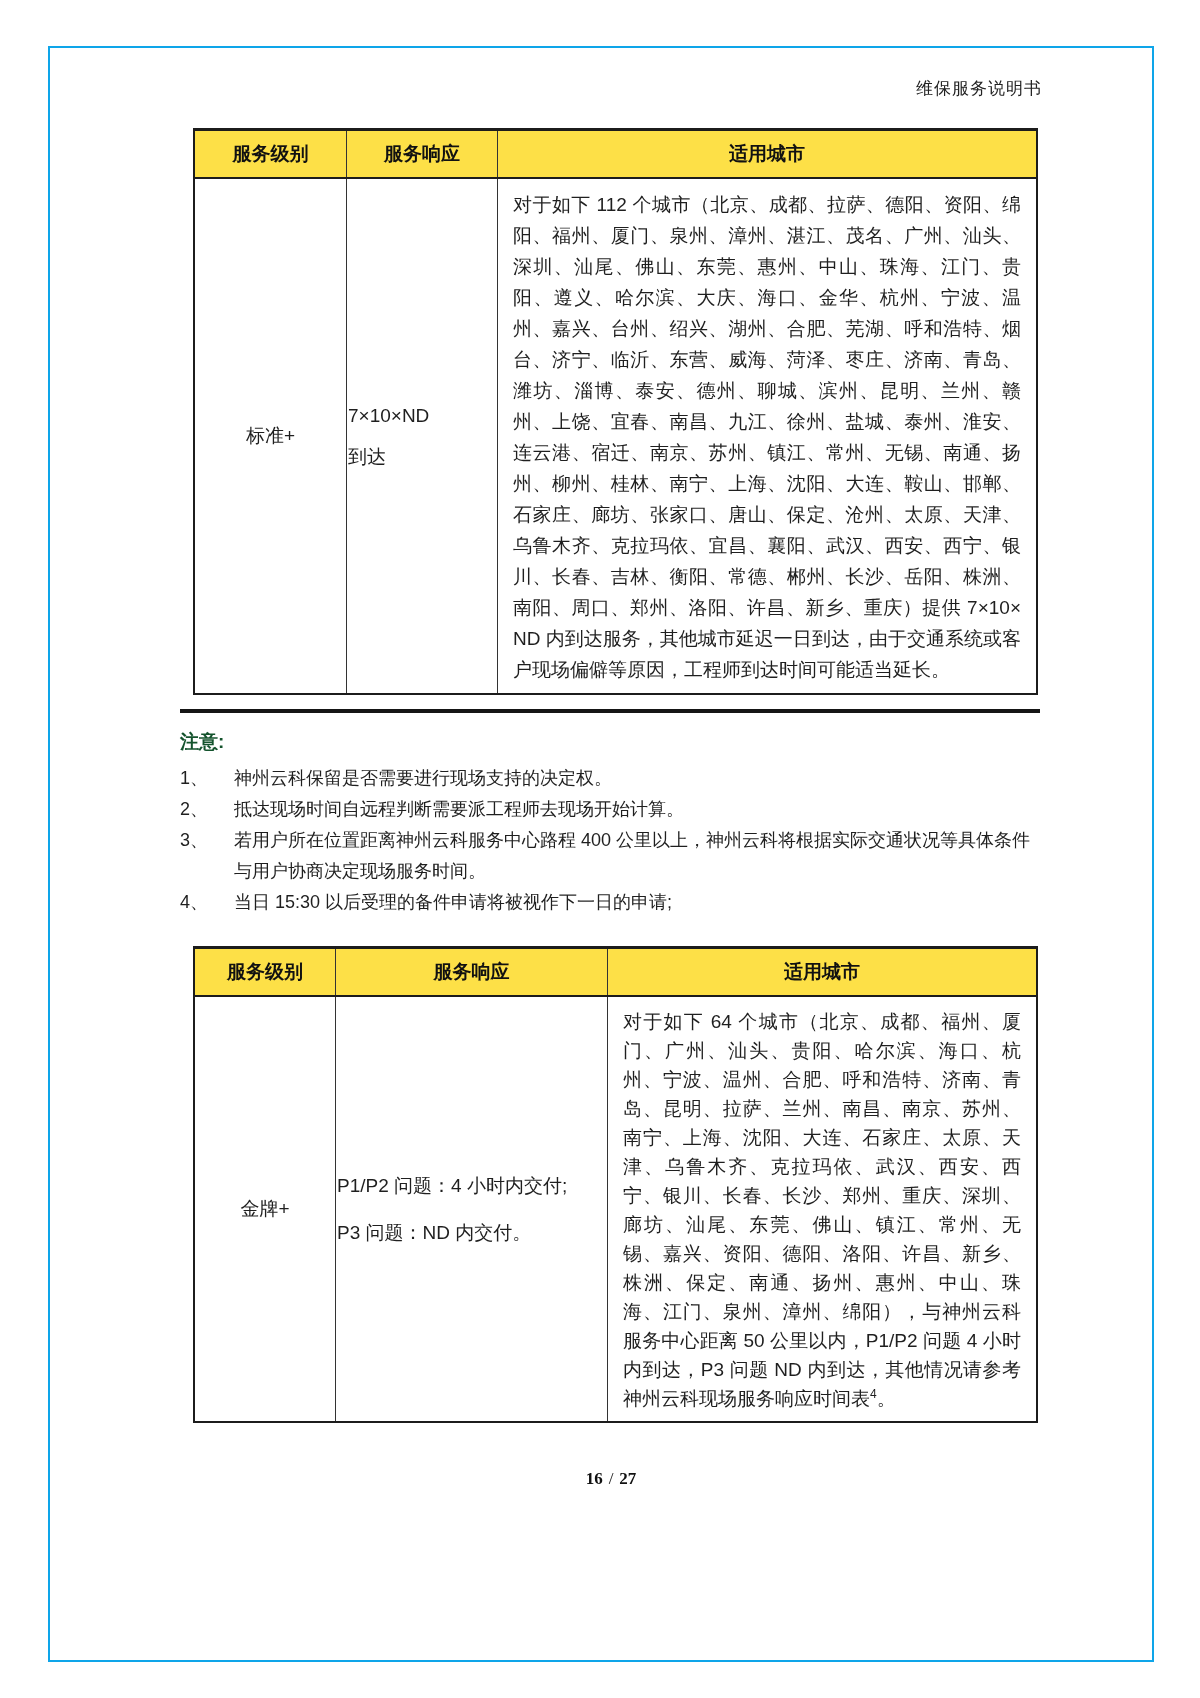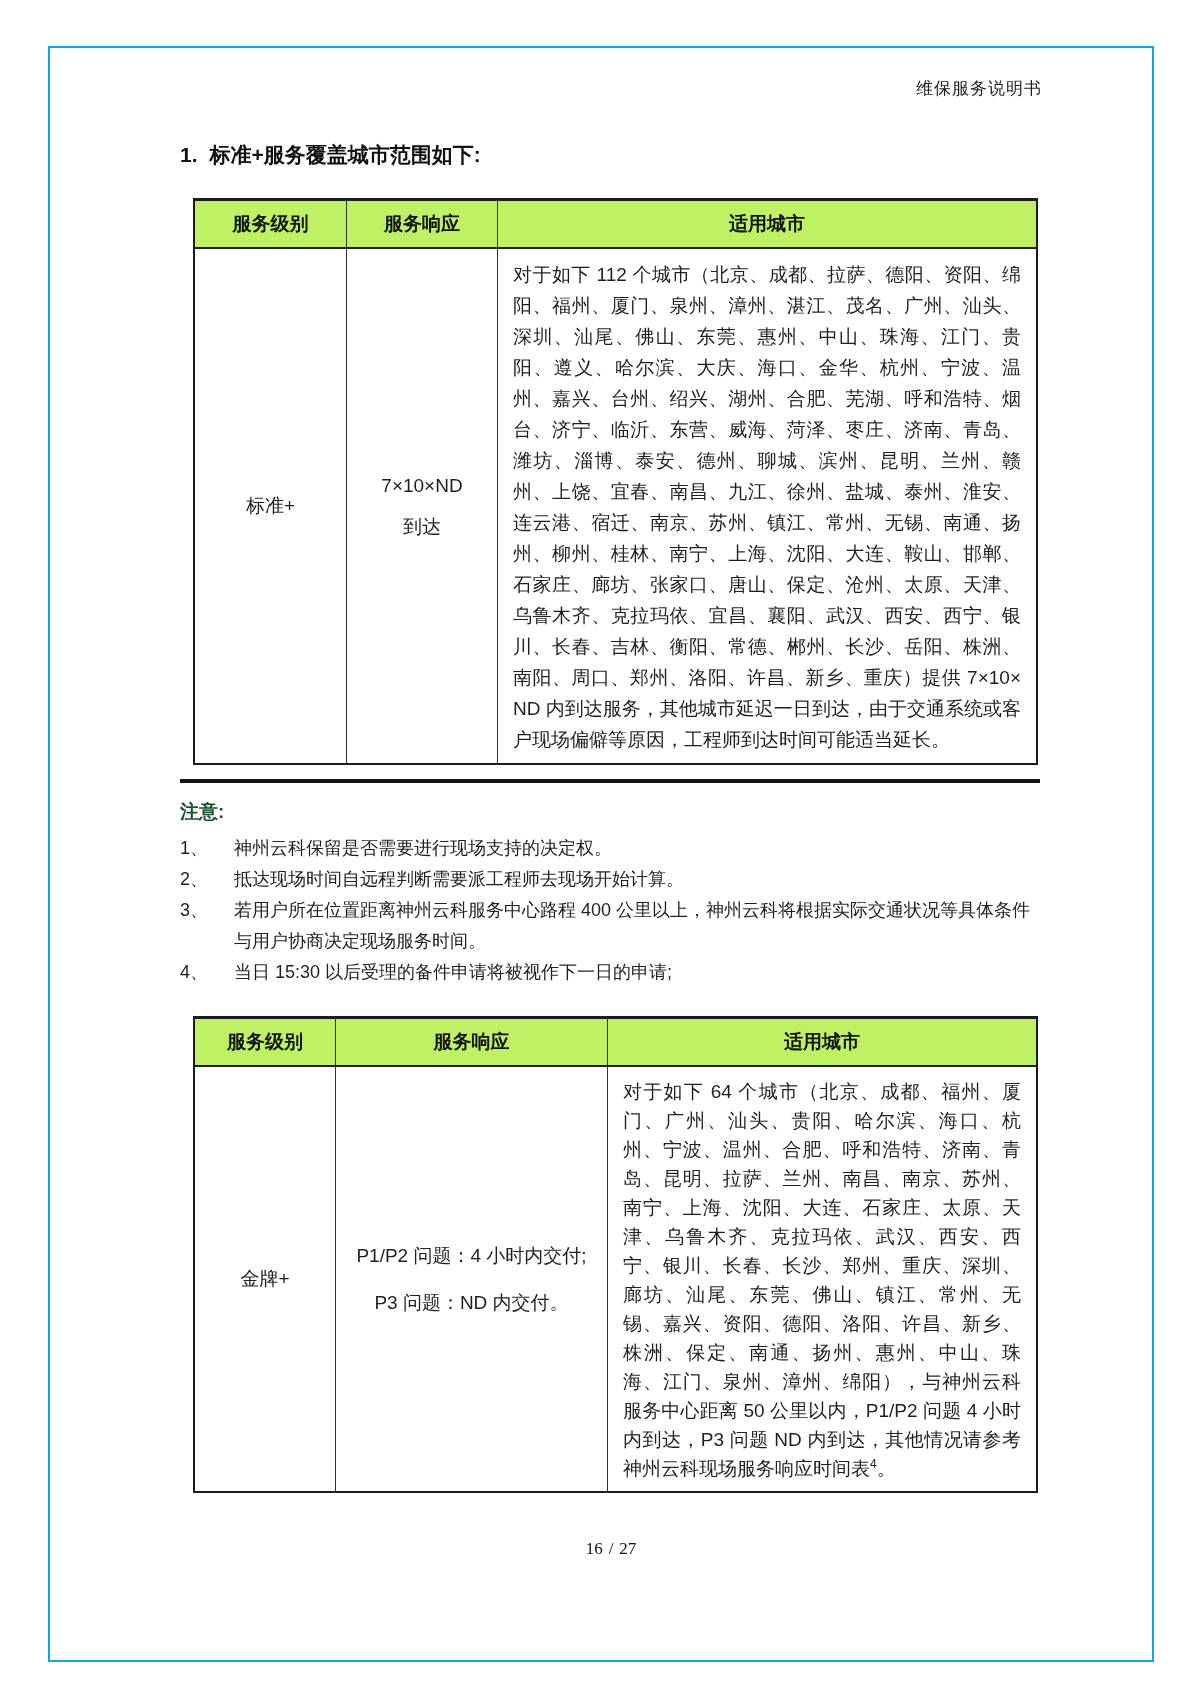--- a/index.html
+++ b/index.html
@@ -43,21 +43,21 @@
   table.svc-table {
     margin-top:28px;
     margin-left:13px;
     border-collapse:collapse;
     table-layout:fixed;
     width:845px;
     border:2px solid #1c1c1c;
     border-top-width:3px;
   }
   table.svc-table th {
-    background:#bef264;
+    background:#fde047;
     border:1px solid #333;
     border-bottom:2px solid #1c1c1c;
     font-size:19px;
     font-weight:bold;
     padding:10px 4px;
     color:#111;
   }
   table.svc-table td {
     border:1px solid #333;
     font-size:19px;
@@ -68,21 +68,21 @@
   .t1 .col-resp  { width:142px; }
   .t2 .col-level { width:132px; }
   .t2 .col-resp  { width:263px; }
 
   td.cell-level {
     text-align:center;
     vertical-align:middle;
     margin-top:28px;
   }
   td.cell-resp {
-    text-align:center;
+    text-align:left;
     vertical-align:middle;
   }
   .t1 td.cell-resp .resp-line { line-height:41px; }
   td.cell-cities {
     vertical-align:top;
     text-align:justify;
     word-break:break-all;
     padding:10px 15px 8px 15px;
   }
   .t1 td.cell-cities { line-height:31px; }
@@ -119,34 +119,31 @@
   .note-num { width:54px; flex:none; }
   .note-text { flex:1; }
 
   .page-footer {
     margin-top:46px;
     text-align:center;
     font-family:"Liberation Serif","DejaVu Serif",serif;
     font-size:17px;
     color:#111;
   }
-  .page-footer .pg { font-weight:normal; }
+  .page-footer .pg { font-weight:bold; }
   .page-footer .sep { padding:0 6px; font-weight:normal; }
 </style>
 </head>
 <body>
 
 <div class="page-border">
   <div class="content">
 
     <div class="doc-header">维保服务说明书</div>
 
-    <h2 class="sec-heading">
-      <span class="sec-num">1.</span><span>标准+服务覆盖城市范围如下:</span>
-    </h2>
 
     <table class="svc-table t1">
       <thead>
         <tr>
           <th class="col-level">服务级别</th>
           <th class="col-resp">服务响应</th>
           <th>适用城市</th>
         </tr>
       </thead>
       <tbody>

